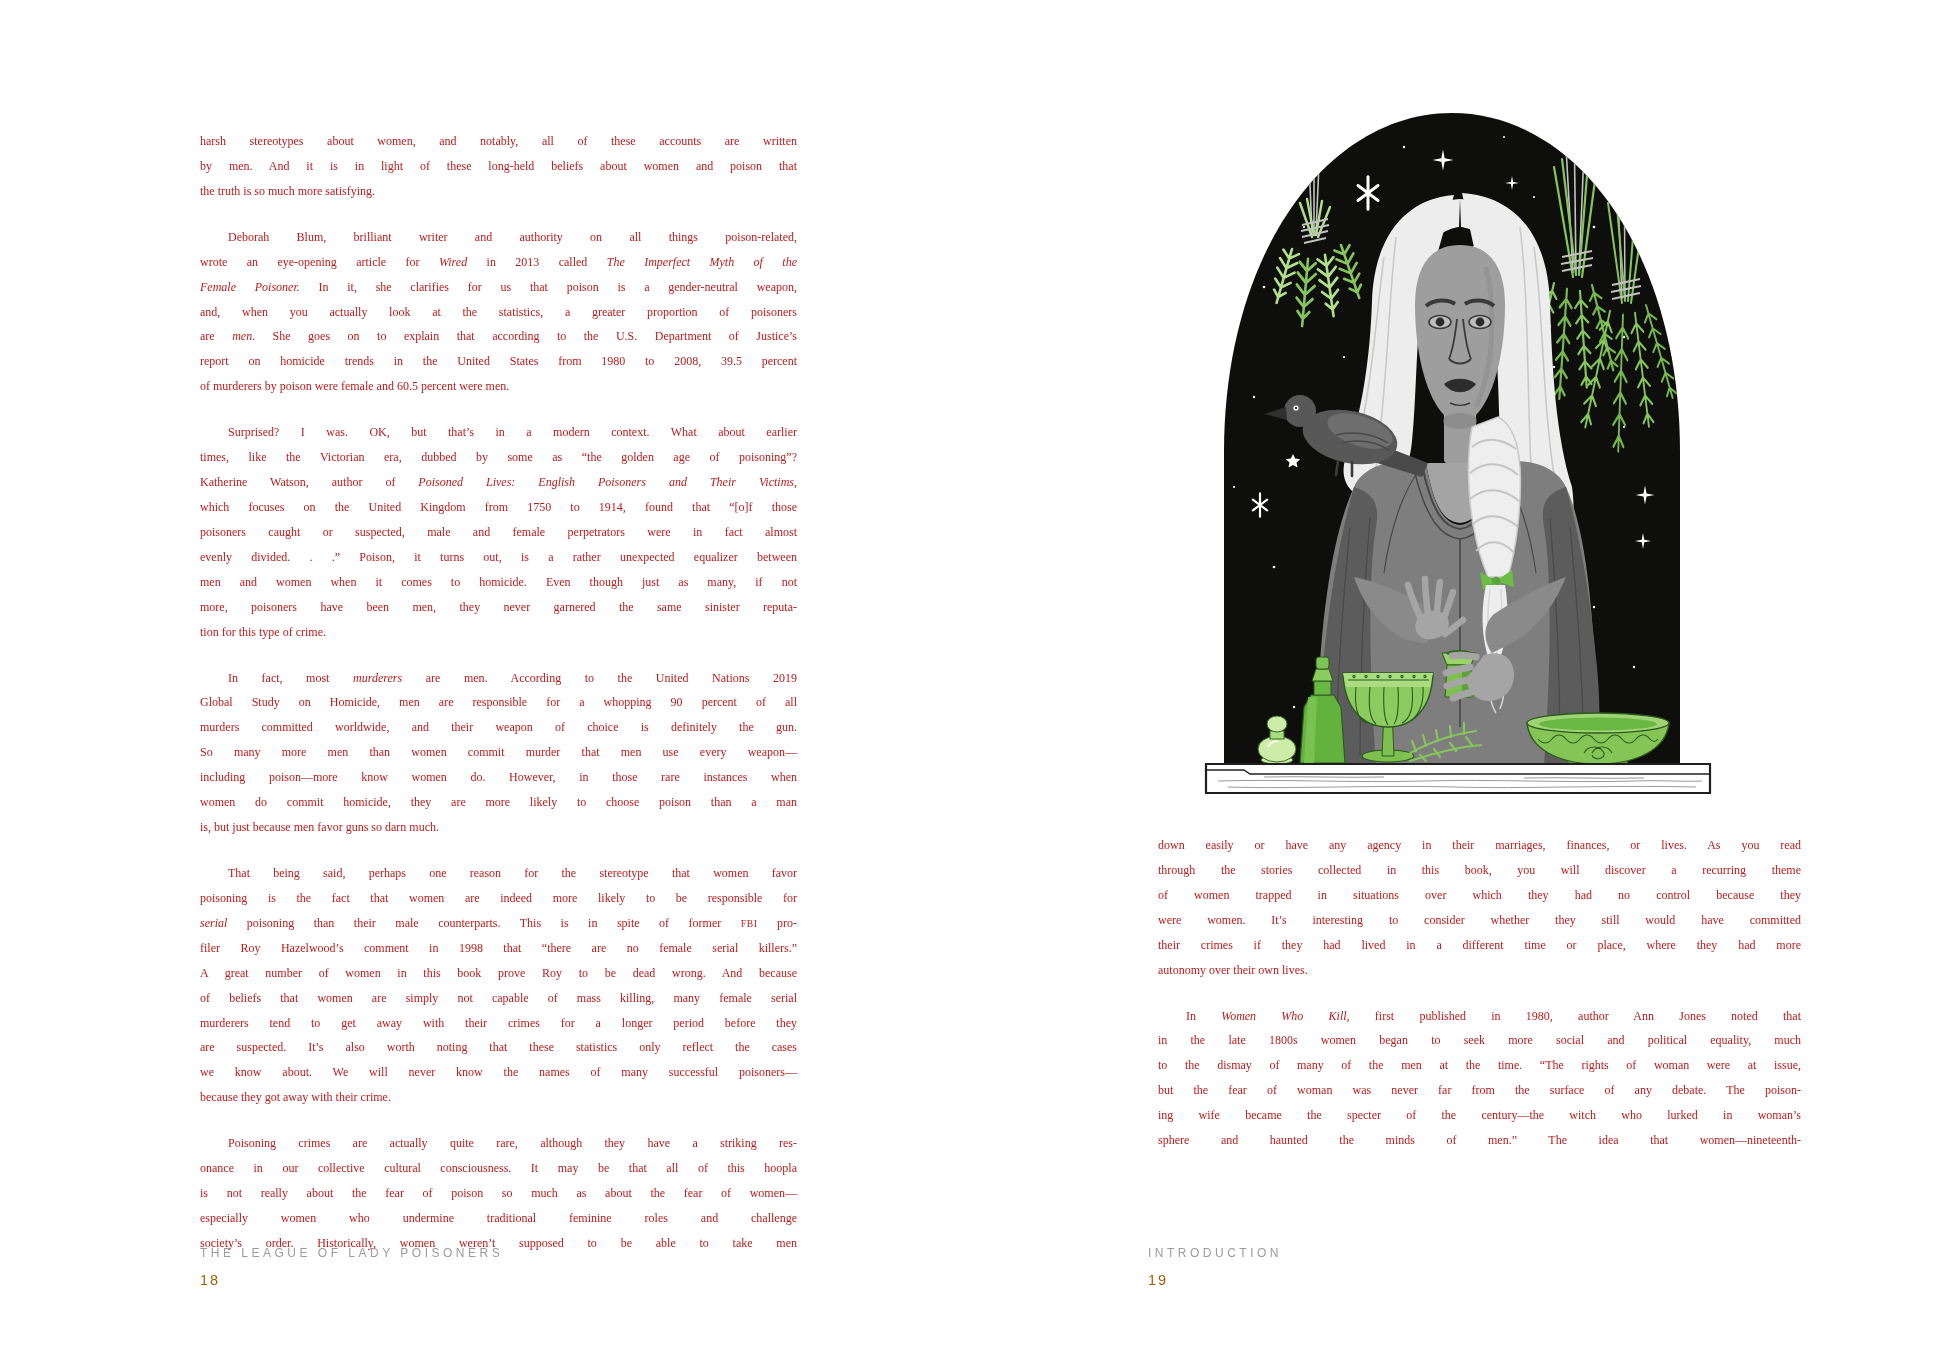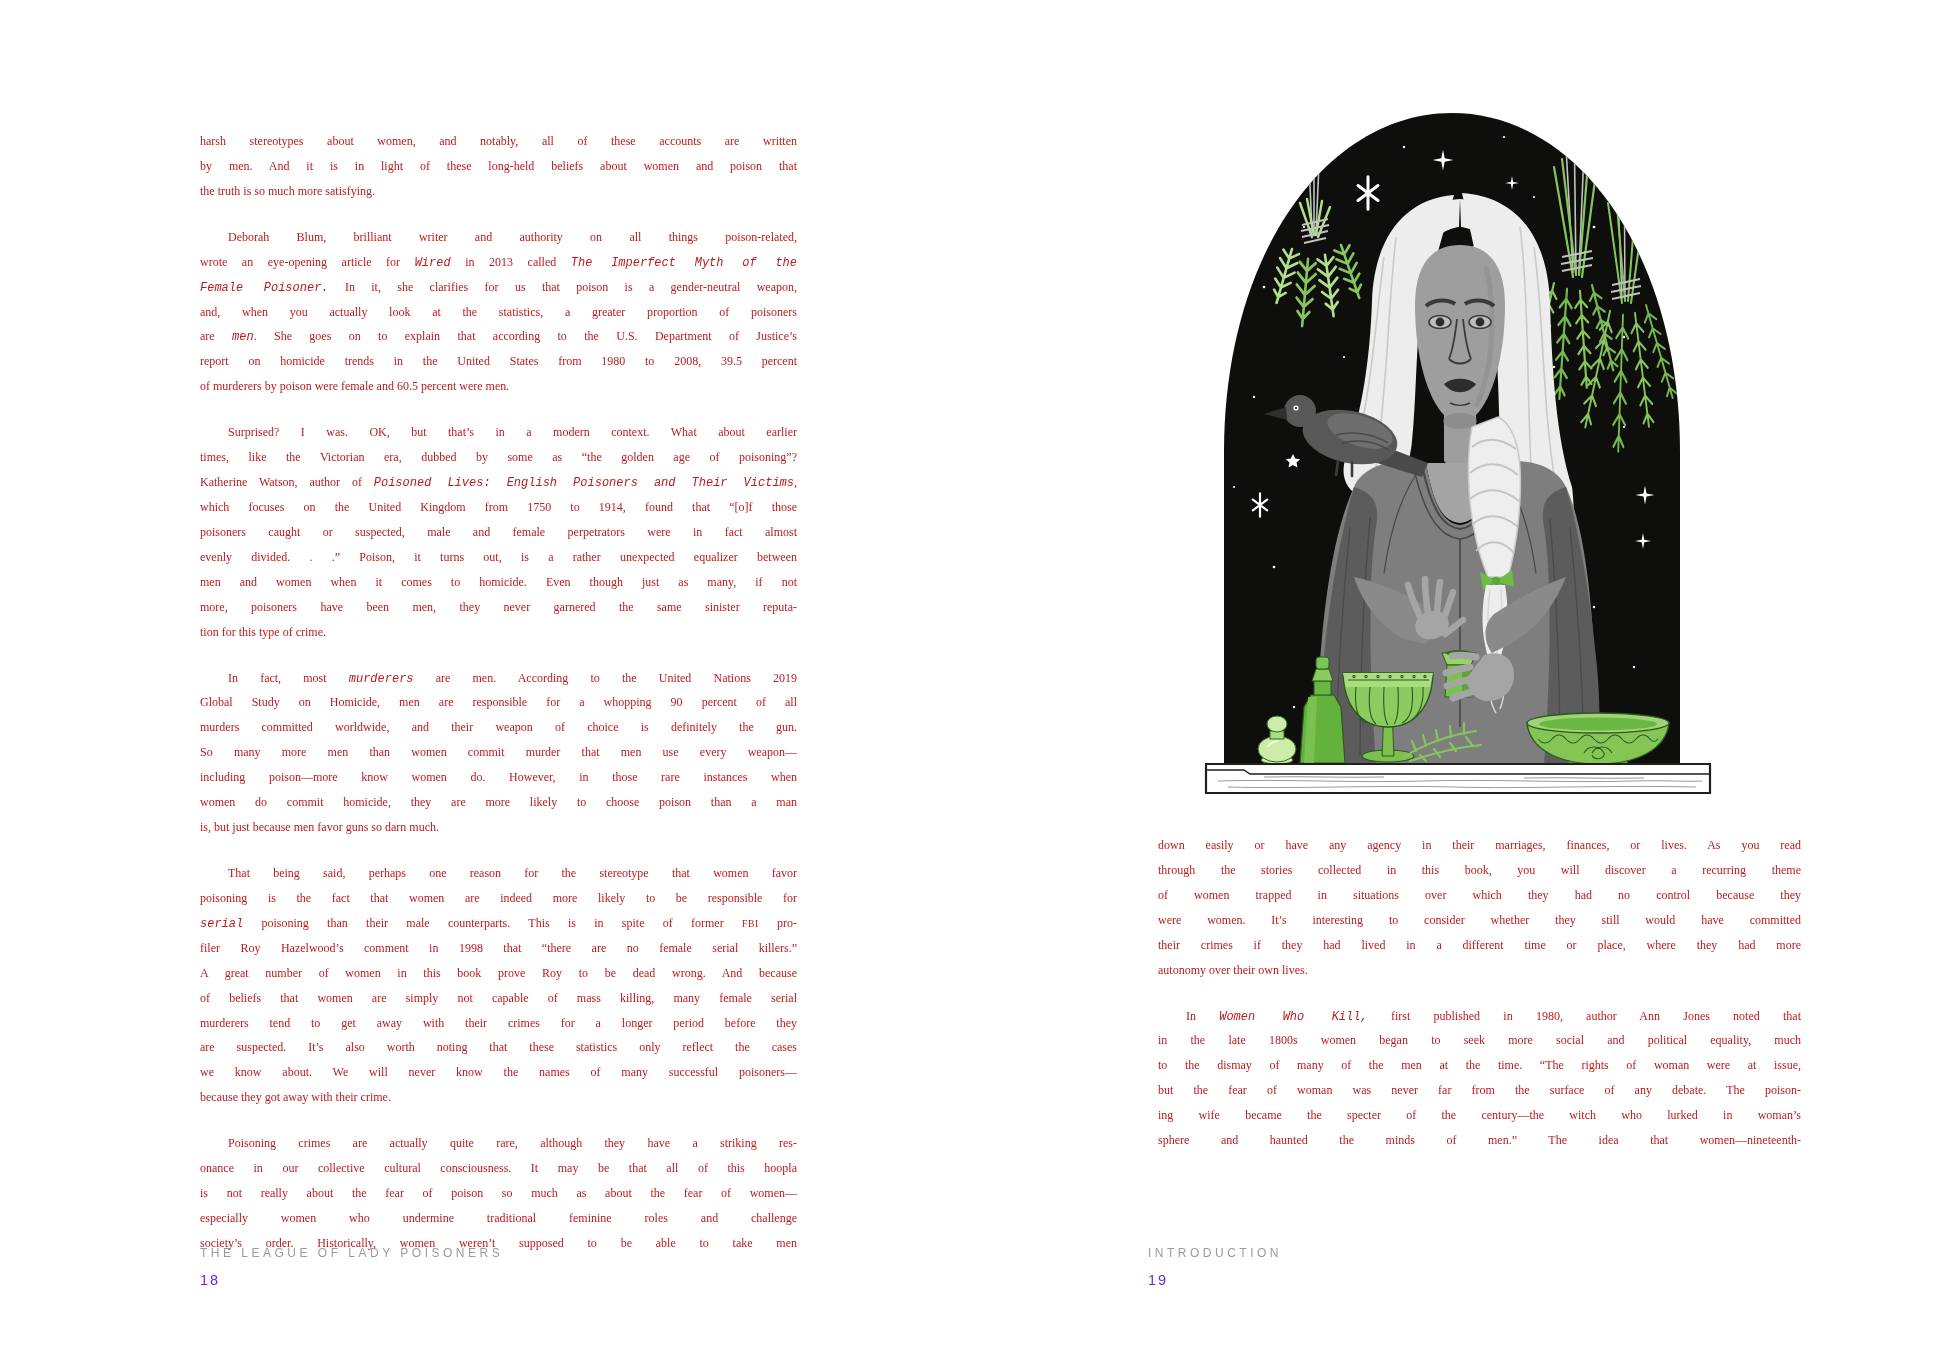--- a/index.html
+++ b/index.html
@@ -5,25 +5,25 @@
   html,body{margin:0;padding:0;}
   body{
     width:1946px;height:1358px;position:relative;background:#ffffff;
     font-family:"Liberation Serif","DejaVu Serif",serif;color:#333;
     overflow:hidden;
   }
   .textcol{position:absolute;font-size:12px;line-height:24.93px;color:#b91c1c;}
   .line{text-align:justify;text-align-last:justify;height:24.93px;white-space:normal;}
   .line.end{text-align-last:left;}
   .line.ind{text-indent:28px;margin-top:21px;}
-  .line i{font-style:italic;font-family:Liberation Mono, monospace;}
+  .line i{font-style:italic;}
   .sc{font-size:0.8em;letter-spacing:0.6px;}
   .footer{position:absolute;font-family:"Liberation Sans","DejaVu Sans",sans-serif;}
   .ftitle{color:#9b9b9b;font-size:12px;letter-spacing:3.5px;}
-  .fnum{color:#6d28d9;font-size:14.5px;letter-spacing:2px;margin-top:12px;}
+  .fnum{color:#a16207;font-size:14.5px;letter-spacing:2px;margin-top:12px;}
   #illustration{position:absolute;left:1204px;top:107px;width:508px;height:695px;}
   svg{display:block;}
 </style>
 </head>
 <body>
 
 <div>
   <div id="left-text" class="textcol" style="left:200px;top:129px;width:597px;">
       <div class="line"><span>harsh stereotypes about women, and notably, all of these accounts are written</span></div>
       <div class="line"><span>by men. And it is in light of these long-held beliefs about women and poison that</span></div>

